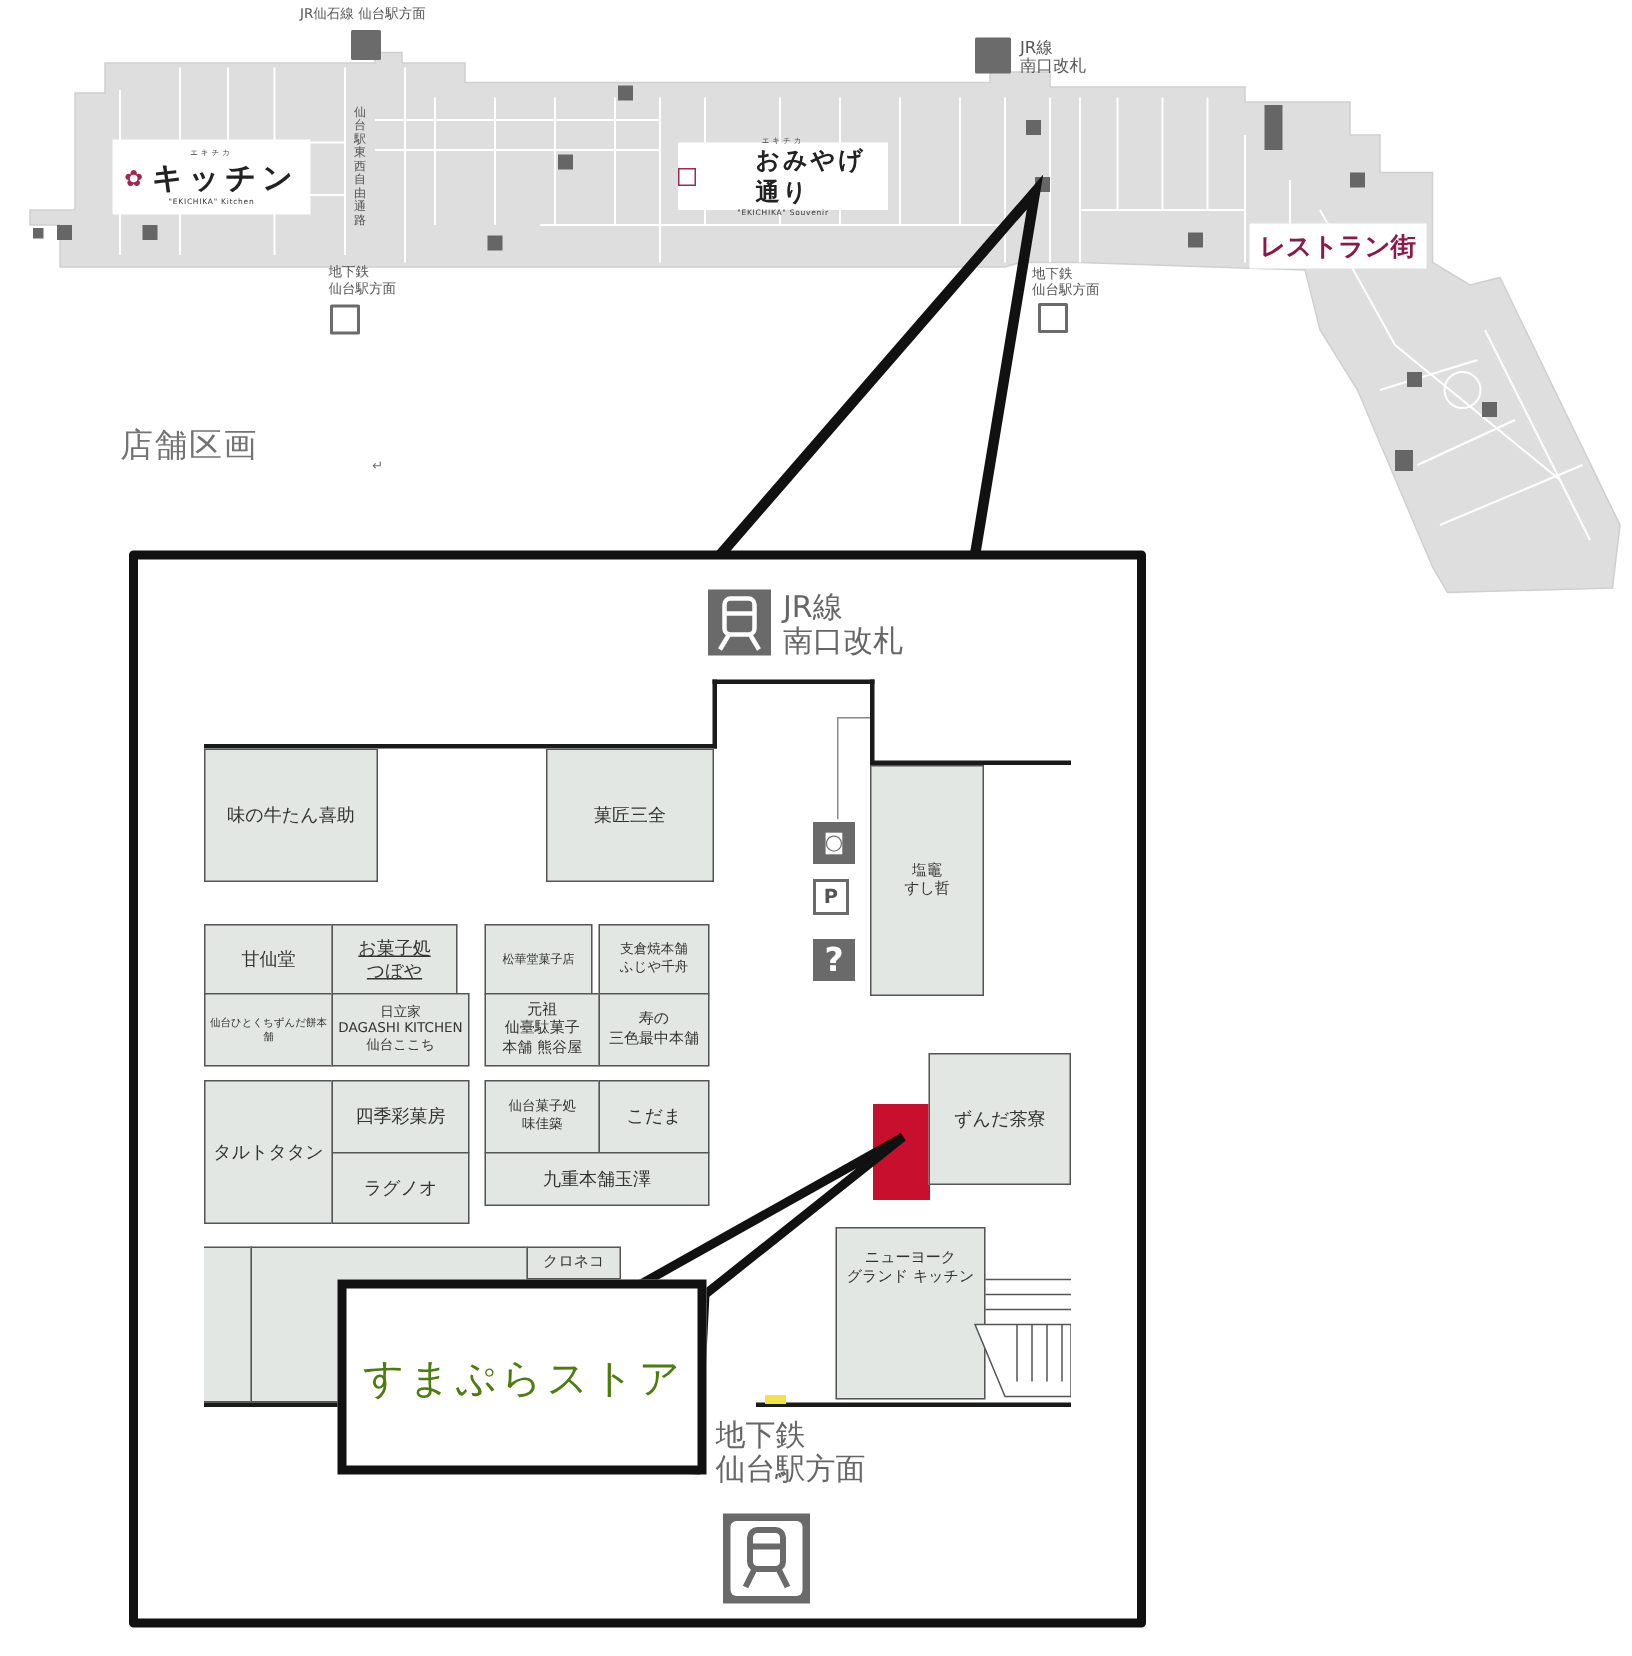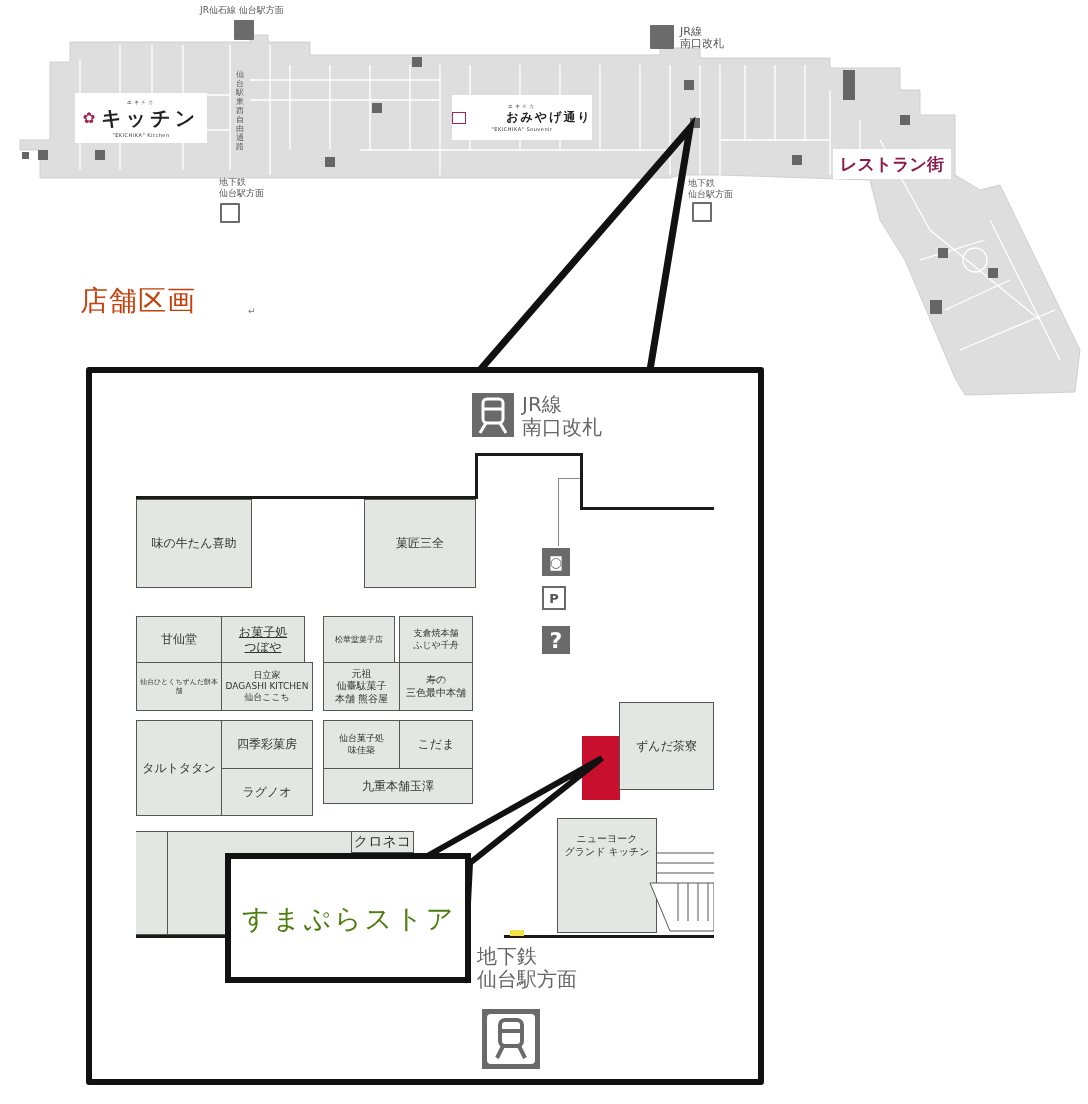--- a/index.html
+++ b/index.html
@@ -9,21 +9,21 @@
   #overview{position:absolute;left:0;top:0;width:1088px;height:410px;}
   .ov-label{position:absolute;font-size:9px;color:#555;line-height:11px;white-space:nowrap;}
   .train-sm{position:absolute;width:20px;height:20px;background:#6b6b6b;border-radius:1px;}
   .train-sm.outline{background:#fff;border:2px solid #6b6b6b;width:16px;height:16px;}
   .brand{position:absolute;background:#fff;display:flex;flex-direction:column;align-items:center;justify-content:center;}
   .brand .main{font-size:20px;color:#222;letter-spacing:4px;font-weight:bold;}
   .brand .ruby{font-size:5px;color:#444;letter-spacing:2px;}
   .brand .sub{font-size:5px;color:#333;letter-spacing:0.5px;}
   .facility{position:absolute;width:10px;height:10px;background:#666;}
   
-  #section-title{position:absolute;left:80px;top:282px;font-size:28px;color:#c2410c;letter-spacing:1px;}
+  #section-title{position:absolute;left:80px;top:282px;font-size:22px;color:#737373;letter-spacing:1px;}
   #section-mark{position:absolute;left:248px;top:306px;font-size:9px;color:#777;}
   
   #detail{position:absolute;left:86px;top:367px;width:666px;height:706px;border:6px solid #111;border-radius:3px;background:#fff;}
   .shop{position:absolute;background:#e2e7e3;border:1px solid #555;box-sizing:border-box;display:flex;align-items:center;justify-content:center;text-align:center;font-size:12px;color:#333;line-height:1.25;}
   .shop.sm{font-size:10px;}
   .shop.xs{font-size:8px;}
   .wall{position:absolute;background:#1a1a1a;}
   .icon-box{position:absolute;width:24px;height:24px;background:#6a6a6a;color:#fff;display:flex;align-items:center;justify-content:center;font-weight:bold;font-size:18px;}
   .icon-box.white{background:#fff;border:2px solid #6a6a6a;color:#555;width:20px;height:20px;font-size:13px;}
   .station-text{position:absolute;font-size:20px;color:#666;line-height:23px;}
@@ -123,21 +123,21 @@
       <span style="color:#a02850;font-size:15px;">✿</span>
       <span class="main">キッチン</span>
     </div>
     <div class="sub">"EKICHIKA" Kitchen</div>
   </div>
 
   <div class="brand" style="left:452px;top:95px;width:140px;height:45px;">
     <div class="ruby">エキチカ</div>
     <div style="display:flex;align-items:center;gap:4px;">
       <span style="width:12px;height:10px;border:1.5px solid #a02850;display:inline-block;"></span>
-      <span class="main" style="font-size:12px;letter-spacing:2px;margin-left:36px;">おみやげ通り</span>
+      <span class="main" style="font-size:16px;letter-spacing:2px;margin-left:36px;">おみやげ通り</span>
     </div>
     <div class="sub">"EKICHIKA" Souvenir</div>
   </div>
 
   <div class="brand" style="left:833px;top:149px;width:118px;height:30px;">
     <div class="main" style="color:#8b1a4a;font-size:17px;letter-spacing:0;">レストラン街</div>
   </div>
 </div>
 
 <svg class="abs" style="left:0;top:0;pointer-events:none" width="1088" height="1104">
@@ -174,20 +174,22 @@
   <div class="shop" style="left:272px;top:126px;width:112px;height:89px;">菓匠三全</div>
 
   <div class="icon-box" style="left:450px;top:175px;width:28px;height:28px;font-size:14px;">◙</div>
   <div class="icon-box white" style="left:450px;top:213px;">
       <span>P</span>
     </div>
   <div class="icon-box" style="left:450px;top:253px;width:28px;height:28px;font-size:22px;">
       <span>?</span>
     </div>
 
+  <div class="shop sm" style="left:488px;top:137px;width:76px;height:154px;white-space:pre-line;">塩竈
+すし哲</div>
 
   <div class="shop" style="left:44px;top:243px;width:86px;height:47px;">甘仙堂</div>
   <div class="shop" style="left:129px;top:243px;width:84px;height:47px;white-space:pre-line;text-decoration:underline;">お菓子処
 つぼや</div>
   <div class="shop xs" style="left:44px;top:289px;width:86px;height:49px;font-size:7px;">仙台ひとくちずんだ餅本舗</div>
   <div class="shop xs" style="left:129px;top:289px;width:92px;height:49px;white-space:pre-line;font-size:9px;">日立家
 DAGASHI KITCHEN
 仙台ここち</div>
 
   <div class="shop xs" style="left:231px;top:243px;width:72px;height:47px;">松華堂菓子店</div>
@@ -221,21 +223,21 @@
       <polygon points="10,40 74,40 74,88 30,88"></polygon>
       <line x1="38" y1="40" x2="38" y2="78"></line>
         <line x1="48" y1="40" x2="48" y2="78"></line>
         <line x1="58" y1="40" x2="58" y2="78"></line>
         <line x1="68" y1="40" x2="68" y2="78"></line>
     </g>
   </svg>
 
   <div class="shop" style="left:44px;top:458px;width:32px;height:104px;border-left:none;"></div>
   <div class="shop" style="left:75px;top:458px;width:185px;height:104px;"></div>
-  <div class="shop xs" style="left:259px;top:458px;width:63px;height:22px;font-size:14px;">クロネコ</div>
+  <div class="shop xs" style="left:259px;top:458px;width:63px;height:22px;font-size:10px;">クロネコ</div>
 
   <div class="wall" style="left:44px;top:562px;width:110px;height:3px;"></div>
   <div class="wall" style="left:412px;top:562px;width:210px;height:3px;"></div>
   <div class="abs" style="left:418px;top:557px;width:14px;height:6px;background:#f2e24a;"></div>
 
   <svg class="abs" style="left:0;top:0;pointer-events:none" width="666" height="706">
     <polyline points="330,486 510,385 378,490 372,610" fill="none" stroke="#111" stroke-width="6"></polyline>
   </svg>
 
   <div class="callout" style="left:133px;top:480px;width:246px;height:130px;"></div>

